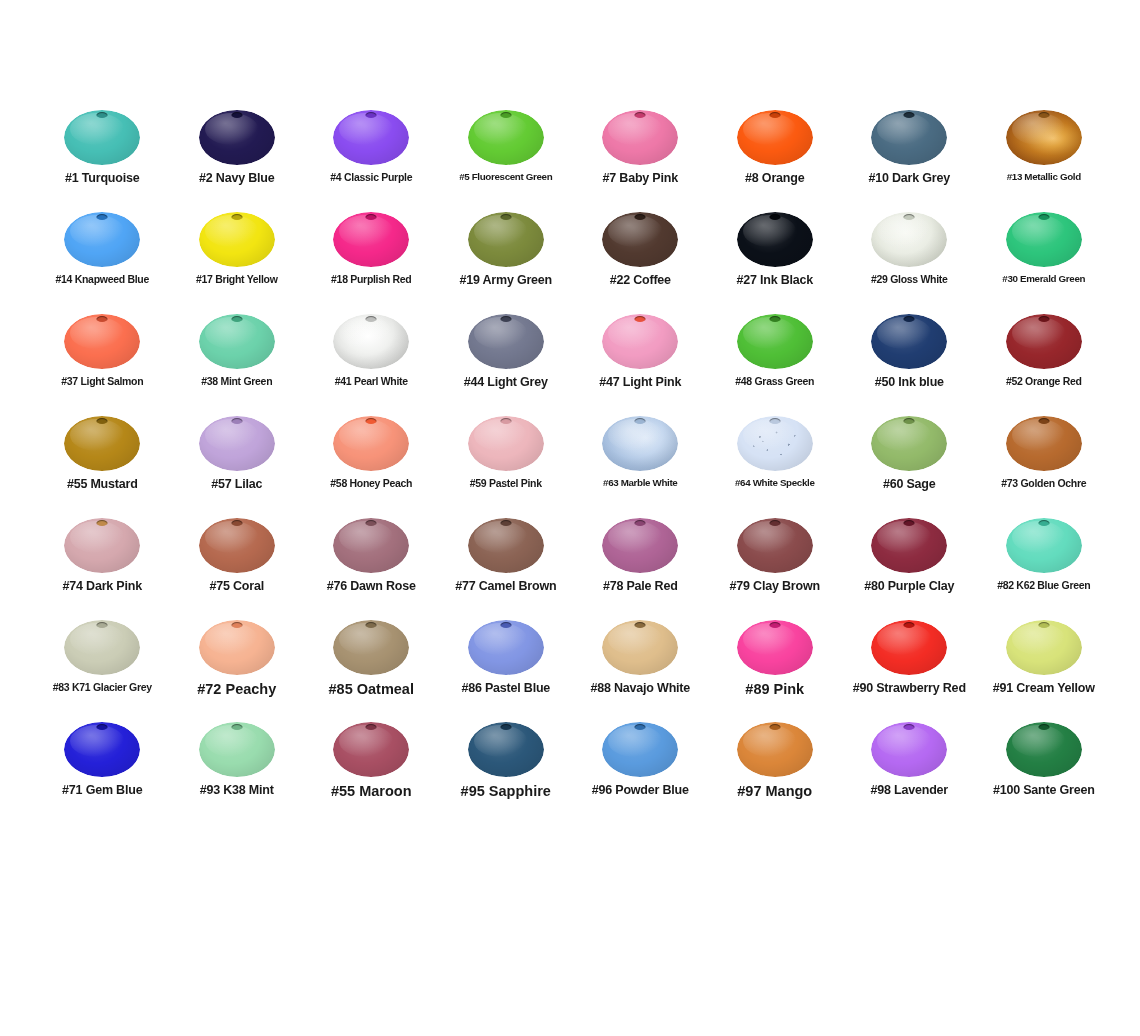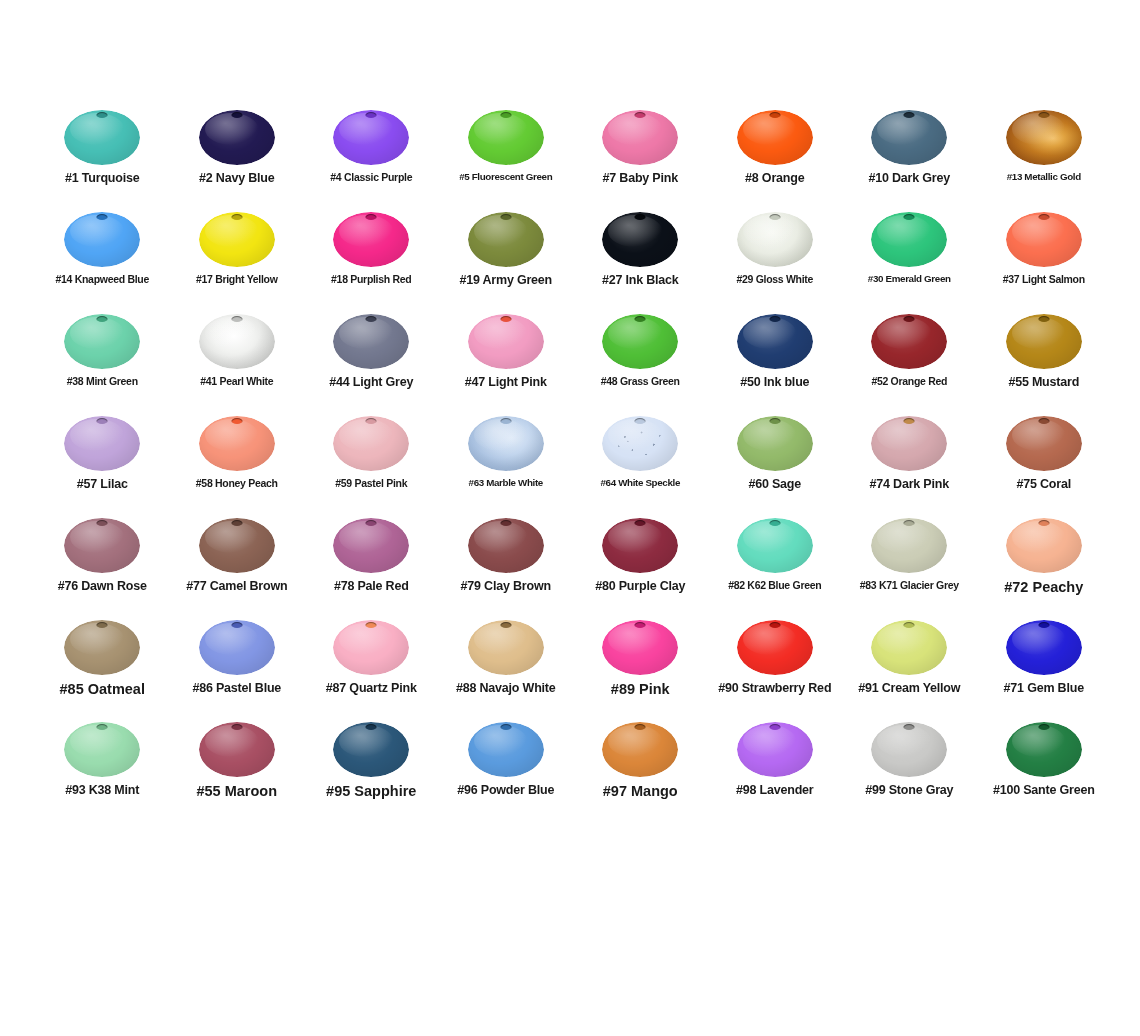--- a/index.html
+++ b/index.html
@@ -257,20 +257,31 @@
             <div class="sheen"></div>
             <div class="shade"></div>
           </div>
           <div class="hole" style="background: rgb(90, 102, 42); box-shadow: rgba(0, 0, 0, 0.45) 0px 1px 1px inset;"></div>
         </div>
         <div class="label">#19 Army Green</div>
       </div>
       <div class="cell">
         <div class="bead-wrap">
           <div class="bead">
+            <div class="body" style="background: rgb(81, 57, 47);"></div>
+            <div class="sheen"></div>
+            <div class="shade"></div>
+          </div>
+          <div class="hole" style="background: rgb(46, 31, 24); box-shadow: rgba(0, 0, 0, 0.45) 0px 1px 1px inset;"></div>
+        </div>
+        <div class="label">#22 Coffee</div>
+      </div>
+      <div class="cell">
+        <div class="bead-wrap">
+          <div class="bead">
             <div class="body" style="background: rgb(11, 16, 24);"></div>
             <div class="sheen"></div>
             <div class="shade"></div>
           </div>
           <div class="hole" style="background: rgb(5, 8, 12); box-shadow: rgba(0, 0, 0, 0.45) 0px 1px 1px inset;"></div>
         </div>
         <div class="label">#27 Ink Black</div>
       </div>
       <div class="cell">
         <div class="bead-wrap">
@@ -455,20 +466,31 @@
             <div class="sheen"></div>
             <div class="shade"></div>
           </div>
           <div class="hole" style="background: rgb(110, 145, 73); box-shadow: rgba(0, 0, 0, 0.45) 0px 1px 1px inset;"></div>
         </div>
         <div class="label">#60 Sage</div>
       </div>
       <div class="cell">
         <div class="bead-wrap">
           <div class="bead">
+            <div class="body" style="background: rgb(183, 106, 46);"></div>
+            <div class="sheen"></div>
+            <div class="shade"></div>
+          </div>
+          <div class="hole" style="background: rgb(124, 67, 24); box-shadow: rgba(0, 0, 0, 0.45) 0px 1px 1px inset;"></div>
+        </div>
+        <div class="label sm">#73 Golden Ochre</div>
+      </div>
+      <div class="cell">
+        <div class="bead-wrap">
+          <div class="bead">
             <div class="body" style="background: rgb(213, 168, 174);"></div>
             <div class="sheen"></div>
             <div class="shade"></div>
           </div>
           <div class="hole" style="background: rgb(192, 138, 74); box-shadow: rgba(0, 0, 0, 0.45) 0px 1px 1px inset;"></div>
         </div>
         <div class="label">#74 Dark Pink</div>
       </div>
       <div class="cell">
         <div class="bead-wrap">
@@ -587,31 +609,20 @@
             <div class="sheen"></div>
             <div class="shade"></div>
           </div>
           <div class="hole" style="background: rgb(74, 92, 180); box-shadow: rgba(0, 0, 0, 0.45) 0px 1px 1px inset;"></div>
         </div>
         <div class="label">#86 Pastel Blue</div>
       </div>
       <div class="cell">
         <div class="bead-wrap">
           <div class="bead">
-            <div class="body" style="background: rgb(249, 175, 196);"></div>
-            <div class="sheen"></div>
-            <div class="shade"></div>
-          </div>
-          <div class="hole" style="background: rgb(240, 138, 88); box-shadow: rgba(0, 0, 0, 0.45) 0px 1px 1px inset;"></div>
-        </div>
-        <div class="label">#87 Quartz Pink</div>
-      </div>
-      <div class="cell">
-        <div class="bead-wrap">
-          <div class="bead">
             <div class="body" style="background: rgb(223, 190, 140);"></div>
             <div class="sheen"></div>
             <div class="shade"></div>
           </div>
           <div class="hole" style="background: rgb(138, 107, 62); box-shadow: rgba(0, 0, 0, 0.45) 0px 1px 1px inset;"></div>
         </div>
         <div class="label">#88 Navajo White</div>
       </div>
       <div class="cell">
         <div class="bead-wrap">
@@ -715,31 +726,20 @@
       <div class="cell">
         <div class="bead-wrap">
           <div class="bead">
             <div class="body" style="background: rgb(181, 105, 242);"></div>
             <div class="sheen"></div>
             <div class="shade"></div>
           </div>
           <div class="hole" style="background: rgb(140, 62, 203); box-shadow: rgba(0, 0, 0, 0.45) 0px 1px 1px inset;"></div>
         </div>
         <div class="label">#98 Lavender</div>
-      </div>
-      <div class="cell">
-        <div class="bead-wrap">
-          <div class="bead">
-            <div class="body" style="background: rgb(201, 201, 199);"></div>
-            <div class="sheen"></div>
-            <div class="shade"></div>
-          </div>
-          <div class="hole" style="background: rgb(142, 142, 140); box-shadow: rgba(0, 0, 0, 0.45) 0px 1px 1px inset;"></div>
-        </div>
-        <div class="label">#99 Stone Gray</div>
       </div>
       <div class="cell">
         <div class="bead-wrap">
           <div class="bead">
             <div class="body" style="background: rgb(35, 127, 68);"></div>
             <div class="sheen"></div>
             <div class="shade"></div>
           </div>
           <div class="hole" style="background: rgb(19, 89, 45); box-shadow: rgba(0, 0, 0, 0.45) 0px 1px 1px inset;"></div>
         </div>

